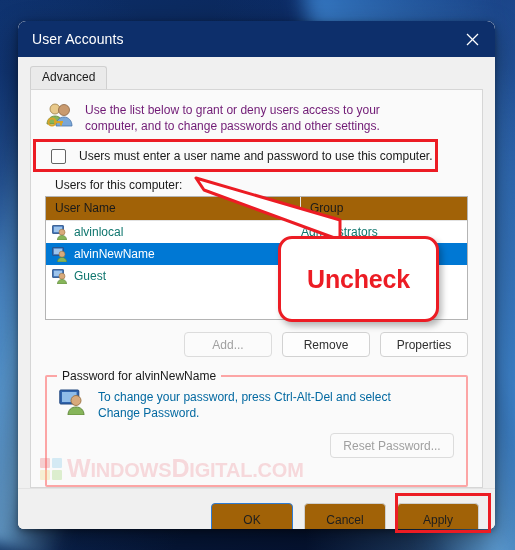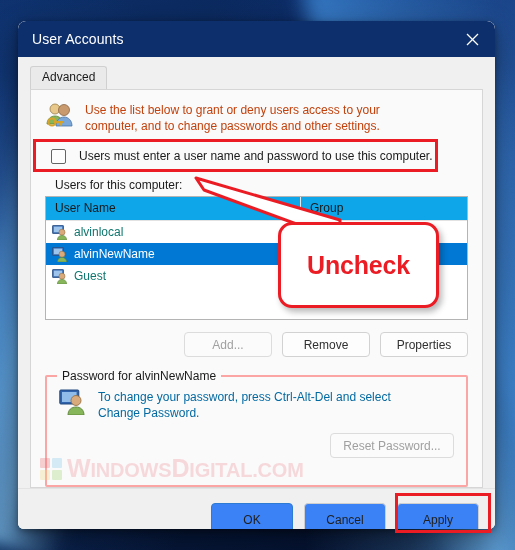--- a/index.html
+++ b/index.html
@@ -126,21 +126,21 @@
 
   
   #desc-row {
     display: flex;
     margin: 12px 14px 0 14px;
     gap: 10px;
     align-items: flex-start;
   }
   #desc-text {
     font-size: 12px;
-    color: #c2410c;
+    color: #701a75;
     line-height: 16px;
     max-width: 340px;
   }
 
   
   #checkbox-row {
     display: flex; align-items: center;
     margin: 12px 14px 0 20px;
     gap: 13px;
     height: 20px;
@@ -170,21 +170,21 @@
     margin: 0 14px 0 14px;
     height: 122px;
     background: #ffffff;
     border: 1px solid #b4b4b4;
     overflow: hidden;
     position: relative;
   }
   #list-header {
     display: flex;
     height: 23px;
-    background: #0ea5e9;
+    background: #a16207;
     border-bottom: 1px solid #e2e2e2;
     align-items: center;
     font-size: 12px;
     color: #1a1a1a;
   }
   .hdr-cell {
     padding-left: 9px;
     height: 23px;
     line-height: 23px;
     box-sizing: border-box;
@@ -285,21 +285,21 @@
     background: #f0f0f0;
     border-top: 1px solid #e3e3e3;
     display: flex; align-items: center; justify-content: flex-end;
     gap: 11px;
     padding-right: 16px;
   }
   .cmdbtn {
     width: 82px; height: 34px;
     border: 1px solid #cfcfcf;
     border-radius: 4px;
-    background: #3b82f6;
+    background: #a16207;
     font-size: 12px;
     color: #1f1f1f;
     display: flex; align-items: center; justify-content: center;
     cursor: pointer;
     box-sizing: border-box;
     margin-top: 16px;
   }
   .cmdbtn.default { border-color: #2e7bd4; }
 
   
@@ -308,21 +308,21 @@
     border: 3px solid #ec1c24;
     box-sizing: border-box;
     pointer-events: none;
     z-index: 40;
   }
   #annot-checkbox { left: 33px; top: 139px; width: 405px; height: 33px; }
   #annot-apply    { left: 395px; top: 493px; width: 96px; height: 40px; }
 
   #callout {
     position: absolute;
-    left: 278px; top: 222px;
+    left: 278px; top: 236px;
     width: 161px; height: 86px;
     background: #ffffff;
     border: 3px solid #ec1c24;
     border-radius: 14px;
     box-sizing: border-box;
     display: flex; align-items: center; justify-content: center;
     z-index: 41;
     box-shadow: 3px 4px 6px rgba(0,0,0,0.28);
   }
   #callout-text {

